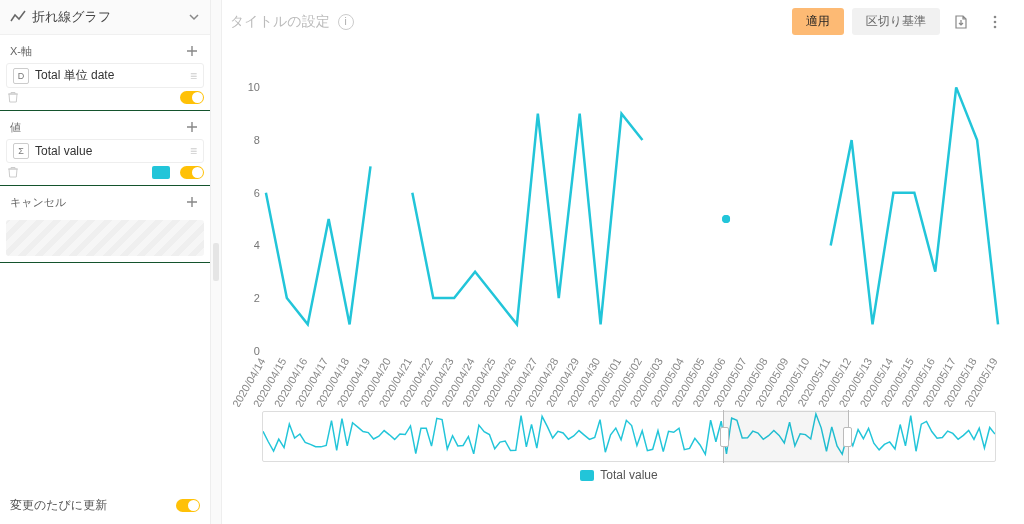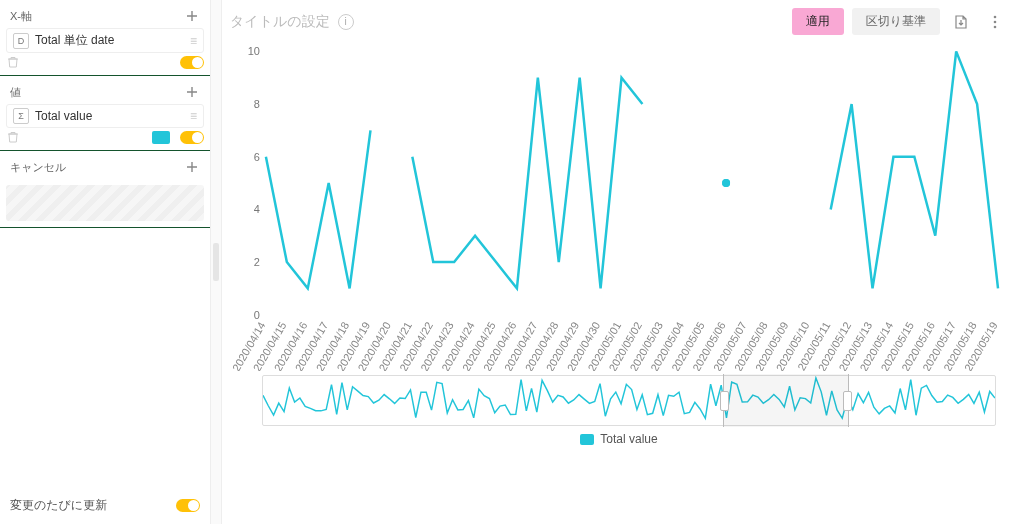--- a/index.html
+++ b/index.html
@@ -16,45 +16,60 @@
 .field .more-lines{margin-left:auto;color:#ccc;font-size:12px;line-height:8px;}
 .field-extra{margin:0 6px 6px 6px;display:flex;align-items:center;gap:6px;color:#bbb;}
 .field-extra .trash{width:14px;height:14px;}
 .toggle{width:24px;height:13px;border-radius:7px;background:#FFC107;display:inline-flex;align-items:center;padding:1px;box-sizing:border-box;justify-content:flex-end;margin-left:auto;}
 .toggle .knob{width:11px;height:11px;background:#fff;border-radius:50%;}
 .color-chip{width:18px;height:13px;border-radius:2px;background:#22C5D9;margin-left:auto;}
 .stripes{margin:6px;height:36px;border-radius:3px;background:repeating-linear-gradient(-45deg,#f6f6f6 0 6px,#efefef 6px 12px);}
 .sidebar-footer{margin-top:auto;padding:10px;display:flex;align-items:center;justify-content:space-between;color:#555;}
 .collapse-handle{width:10px;align-self:stretch;display:flex;align-items:center;justify-content:center;background:#fafafa;border-right:1px solid #eee;}
 .collapse-handle div{width:6px;height:38px;background:#e5e5e5;border-radius:2px;}
-.main{flex:1;display:flex;flex-direction:column;padding:8px 16px 10px 8px;}
+.main{flex:1;display:flex;flex-direction:column;padding:8px 16px 10px 8px;gap:36px;}
 .topbar{display:flex;align-items:center;gap:8px;margin-bottom:6px;}
 .title-input{color:#bbb;font-size:14px;}
 .info-icon{width:14px;height:14px;border:1px solid #ccc;border-radius:50%;display:flex;align-items:center;justify-content:center;font-size:10px;color:#aaa;}
 .spacer{flex:1;}
 .btn{padding:5px 14px;border-radius:3px;font-size:12px;border:none;cursor:pointer;}
-.btn-apply{background:#f9a8d4;color:#222;}
+.btn-apply{background:#fdba74;color:#222;}
 .btn-cancel{background:#f1f1f1;color:#666;}
 .icon-btn{width:26px;height:26px;display:flex;align-items:center;justify-content:center;color:#888;cursor:pointer;border-radius:3px;}
 .chart-wrap{flex:1;display:flex;flex-direction:column;}
 #chart{width:100%;height:330px;}
 #overview{width:100%;height:46px;}
 .overview-box{position:relative;margin:4px 12px 0 32px;border:1px solid #ddd;border-radius:2px;}
 .ov-sel{position:absolute;top:-2px;bottom:-2px;background:rgba(0,0,0,0.04);border-left:1px solid #bbb;border-right:1px solid #bbb;}
 .ov-handle{position:absolute;top:50%;transform:translateY(-50%);width:7px;height:18px;background:#fff;border:1px solid #bbb;border-radius:2px;}
 .legend{display:flex;align-items:center;justify-content:center;gap:6px;margin-top:6px;font-size:12px;color:#555;}
 .legend .swatch{width:14px;height:11px;background:#22C5D9;border-radius:2px;}
 .axis-lbl{font-size:11px;fill:#888;}
 .y-tick{font-size:11px;fill:#777;}
 </style>
 </head>
 <body>
 
 <div class="app">
   <div class="sidebar">
+    <div class="sb-head">
+      <div class="title">
+        <span class="icon">
+          <svg width="16" height="16" viewBox="0 0 16 16">
+              <polyline points="1,12 5,6 9,10 15,2" fill="none" stroke="#666" stroke-width="1.5"></polyline>
+            </svg>
+        </span>
+        <span>折れ線グラフ</span>
+      </div>
+      <span class="icon">
+        <svg width="12" height="12" viewBox="0 0 12 12">
+            <polyline points="2,4 6,8 10,4" fill="none" stroke="#888" stroke-width="1.5"></polyline>
+          </svg>
+      </span>
+    </div>
 
     <div class="section">
       <div class="sec-title">
         <span>X-軸</span>
         <span class="plus-btn">
           <svg width="12" height="12" viewBox="0 0 12 12">
               <path d="M6 1v10M1 6h10" stroke="#888" stroke-width="1.4"></path>
             </svg>
         </span>
       </div>

